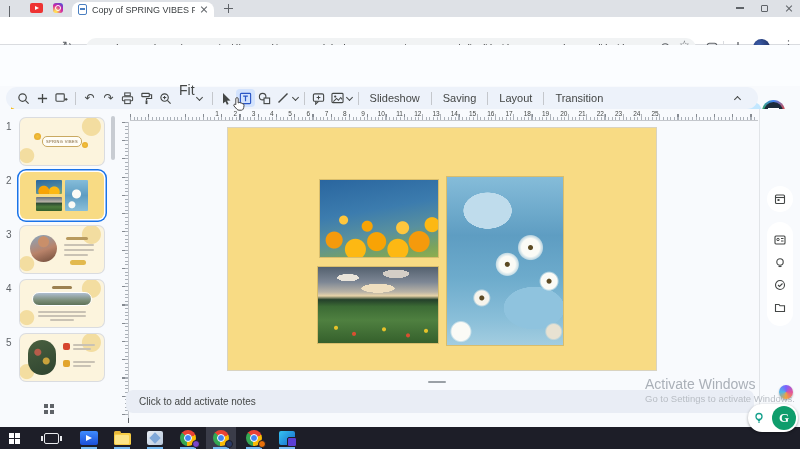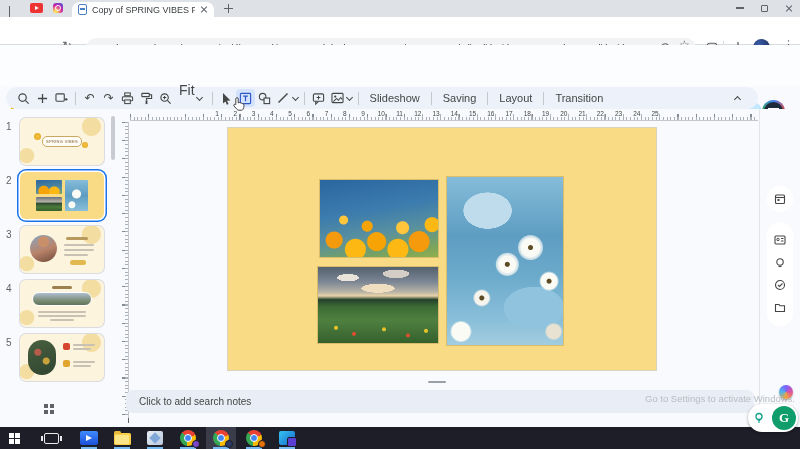--- a/index.html
+++ b/index.html
@@ -478,21 +478,21 @@
   <div id="vruler"></div>
 
   <div id="slide">
     <div class="photo" id="photo1"></div>
     <div class="photo" id="photo2"></div>
     <div class="photo" id="photo3"></div>
   </div>
 
   <div id="dragbar"></div>
   <div id="notesbar">
-    <span>Click to add search notes</span>
+    <span>Click to add activate notes</span>
   </div>
 
   <div id="sidediv"></div>
   <div class="sppill" style="top:186px;height:26px">
     <svg width="12" height="12" viewBox="0 0 12 12">
         <rect x="1.5" y="2" width="9" height="8.5" rx="1" fill="none" stroke="#444746" stroke-width="1.1"></rect>
         <line x1="1.5" y1="4.5" x2="10.5" y2="4.5" stroke="#444746" stroke-width="1.1"></line>
         <rect x="3.5" y="6" width="2" height="2" fill="#444746"></rect>
       </svg>
   </div>
@@ -509,20 +509,21 @@
       </svg>
     <svg width="12" height="12" viewBox="0 0 12 12">
         <circle cx="6" cy="6" r="4.5" fill="none" stroke="#444746" stroke-width="1.1"></circle>
         <path d="M4 6 l1.5 1.5 L8.5 4.5" fill="none" stroke="#444746" stroke-width="1.1"></path>
       </svg>
     <svg width="12" height="12" viewBox="0 0 12 12">
         <path d="M1.5 2.5 h3.5 l1 1.3 h4.5 v5.7 h-9 Z" fill="none" stroke="#444746" stroke-width="1.1"></path>
       </svg>
   </div>
 
+  <div id="wm1">Activate Windows</div>
   <div id="wm2">Go to Settings to activate Windows.</div>
 
   <div id="floatdot"></div>
   <div id="floatpill">
     <svg width="18" height="18" viewBox="0 0 18 18">
         <circle cx="9" cy="9" r="8" fill="#fff"></circle>
         <circle cx="9" cy="7.5" r="3" fill="none" stroke="#14a08c" stroke-width="1.3"></circle>
         <line x1="7.8" y1="11.5" x2="10.2" y2="11.5" stroke="#14a08c" stroke-width="1.3"></line>
         <line x1="8.2" y1="13.2" x2="9.8" y2="13.2" stroke="#14a08c" stroke-width="1.3"></line>
       </svg>

